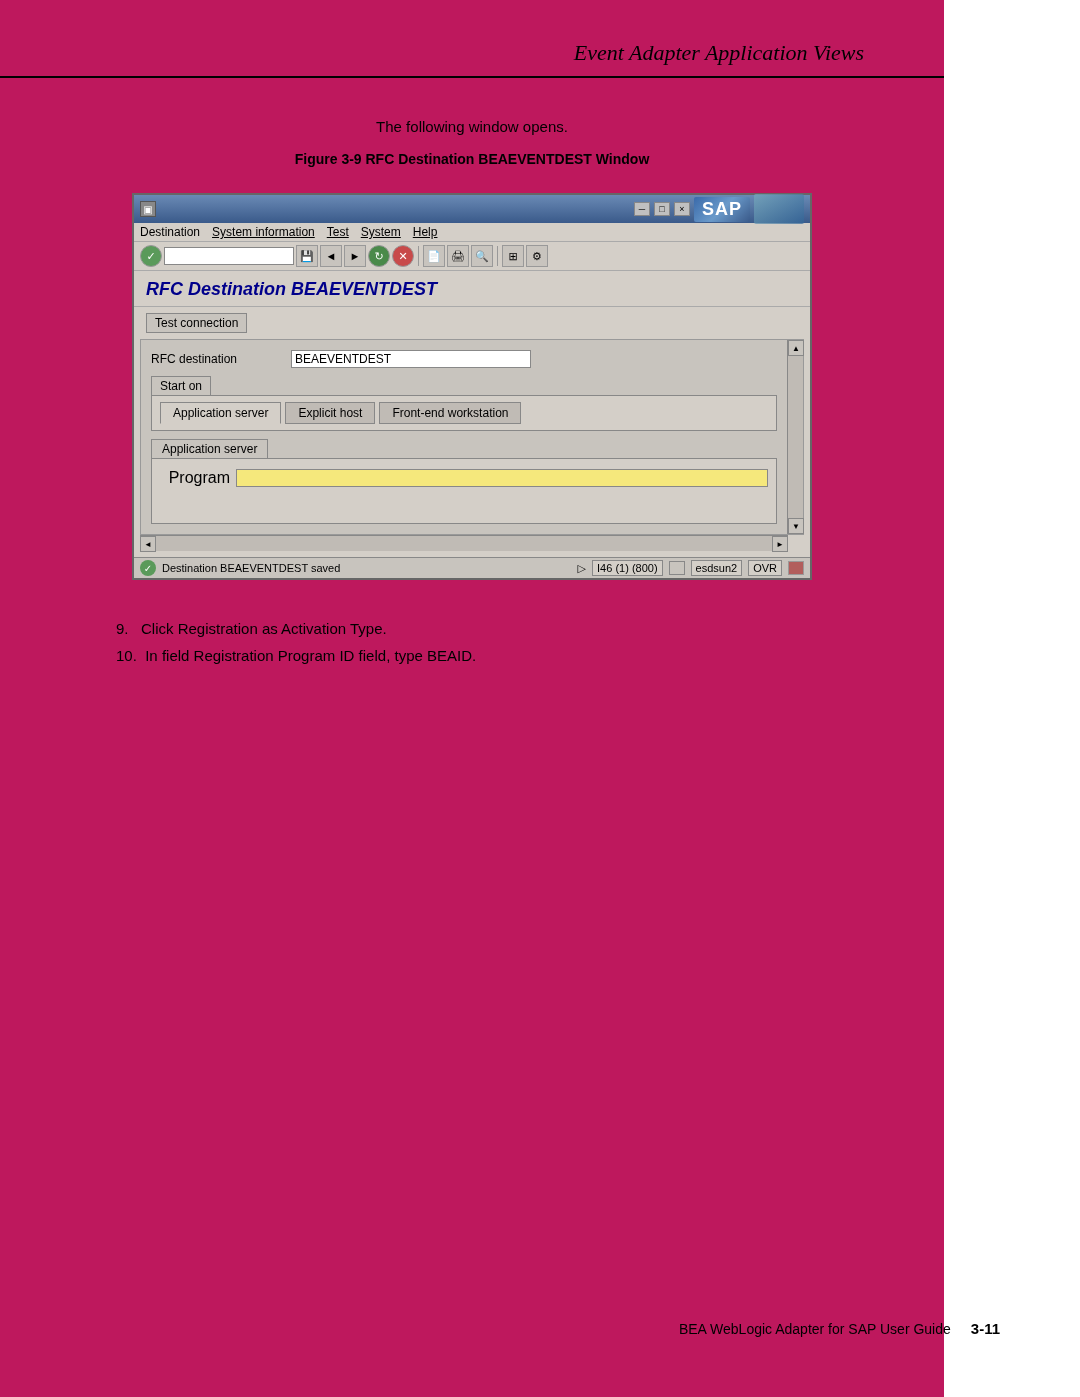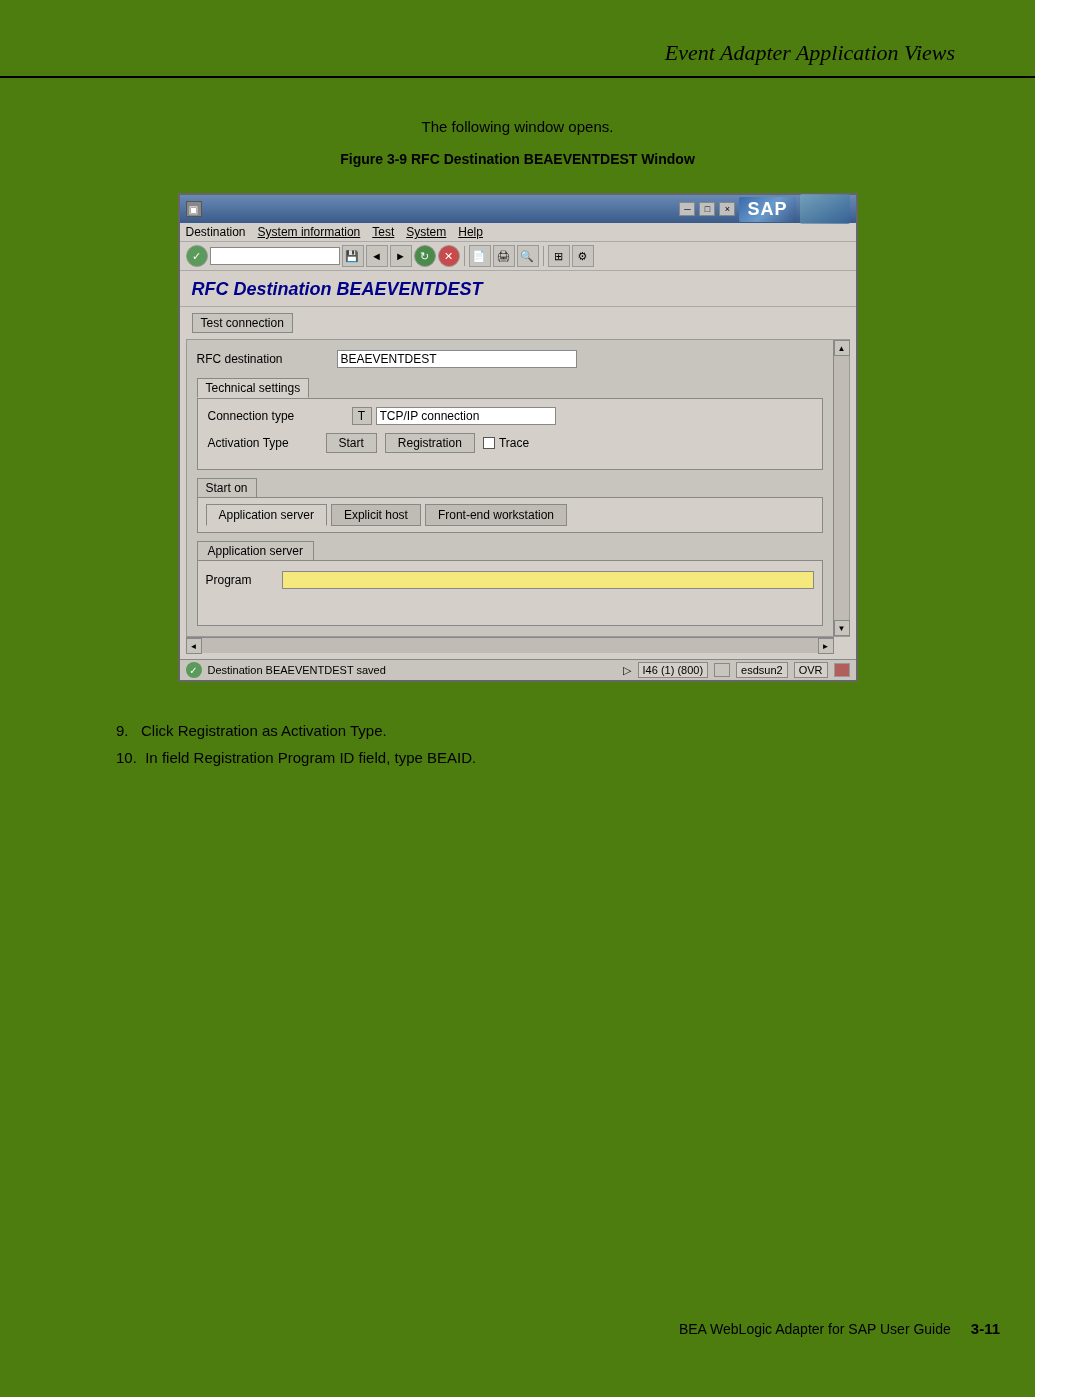--- a/index.html
+++ b/index.html
@@ -5,23 +5,23 @@
     * { margin: 0; padding: 0; box-sizing: border-box; }
     body {
       background: #ffffff;
       font-family: Arial, sans-serif;
       width: 1080px;
       min-height: 1397px;
       position: relative;
     }
 
     .page-container {
-      width: 1035px;
+      width: 944px;
       min-height: 1397px;
-      background: #4d7c0f;
+      background: #be185d;
       padding: 0;
     }
 
     
     .page-header {
       display: flex;
       justify-content: flex-end;
       padding: 40px 80px 10px 80px;
       border-bottom: 2px solid #000;
       margin-bottom: 20px;
@@ -357,22 +357,23 @@
     }
 
     .program-row {
       display: flex;
       align-items: center;
       gap: 6px;
       margin-top: 4px;
     }
 
     .program-label {
-      font-size: 12px;
+      font-size: 16px;
       min-width: 70px;
+      text-align: right;
     }
 
     .program-input {
       background: #f5e87c;
       border: 1px solid #888;
       height: 18px;
       flex: 1;
       font-size: 12px;
     }
 
@@ -531,42 +532,20 @@
       </div>
 
       <div style="position:relative;margin:0 6px 6px 6px;">
         <div style="background:#c8c4be;border:1px solid #999;padding:10px 26px 10px 10px;position:relative;">
 
           <div class="field-row">
             <span class="field-label">RFC destination</span>
             <input class="field-input" type="text" value="BEAEVENTDEST" style="width: 220px;">
           </div>
 
-          <div class="tab-section">
-            <div class="tab-label active">Technical settings</div>
-            <div class="tab-content">
-
-              <div class="conn-type-row">
-                <span class="field-label">Connection type</span>
-                <span class="conn-type-t">T</span>
-                <input class="conn-type-input" type="text" value="TCP/IP connection" style="">
-              </div>
-
-              <div class="activation-row">
-                <span class="activation-label">Activation Type</span>
-                <button class="sap-btn-activation">Start</button>
-                <button class="sap-btn-activation">Registration</button>
-                <div class="checkbox-trace">
-                  <div class="checkbox-box"></div>
-                  <span>Trace</span>
-                </div>
-              </div>
-
-            </div>
-          </div>
 
           <div class="start-on-section">
             <div class="tab-label">Start on</div>
             <div style="background:#d4cfc8;border:1px solid #888;padding:6px 8px;">
               <div class="start-on-tabs">
                 <button class="start-on-btn active">Application server</button>
                 <button class="start-on-btn">Explicit host</button>
                 <button class="start-on-btn">Front-end workstation</button>
               </div>
             </div>

